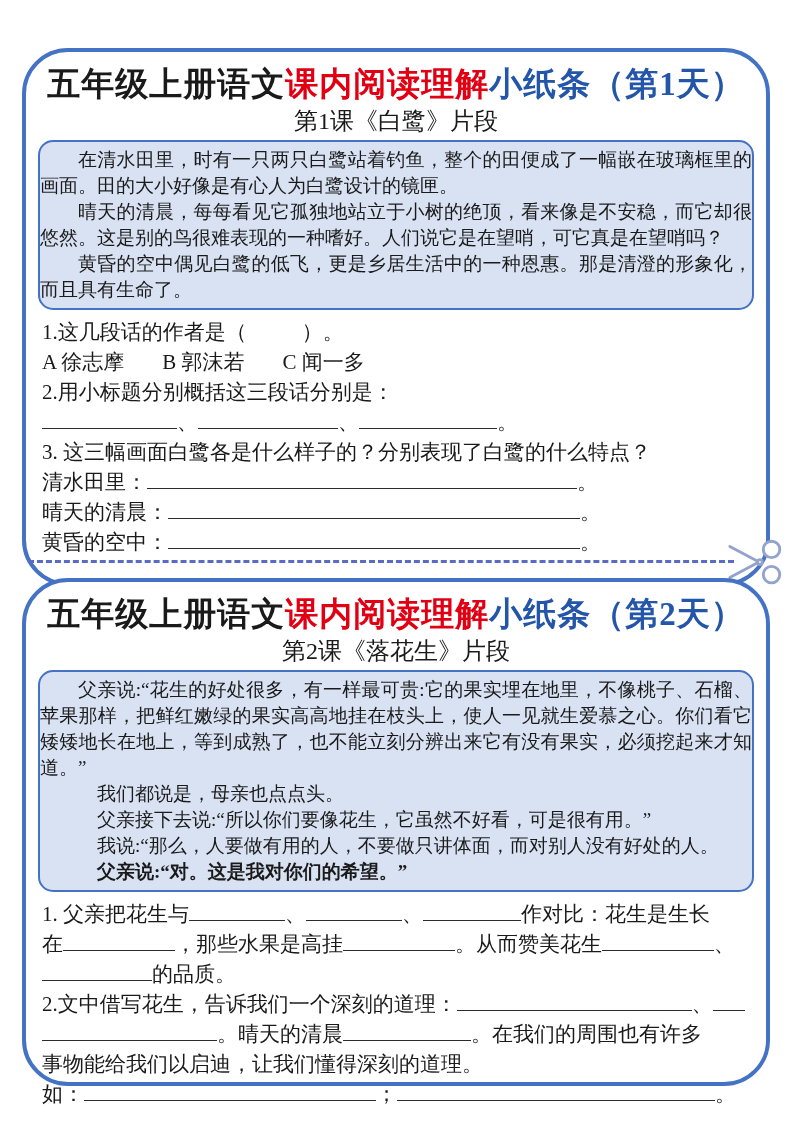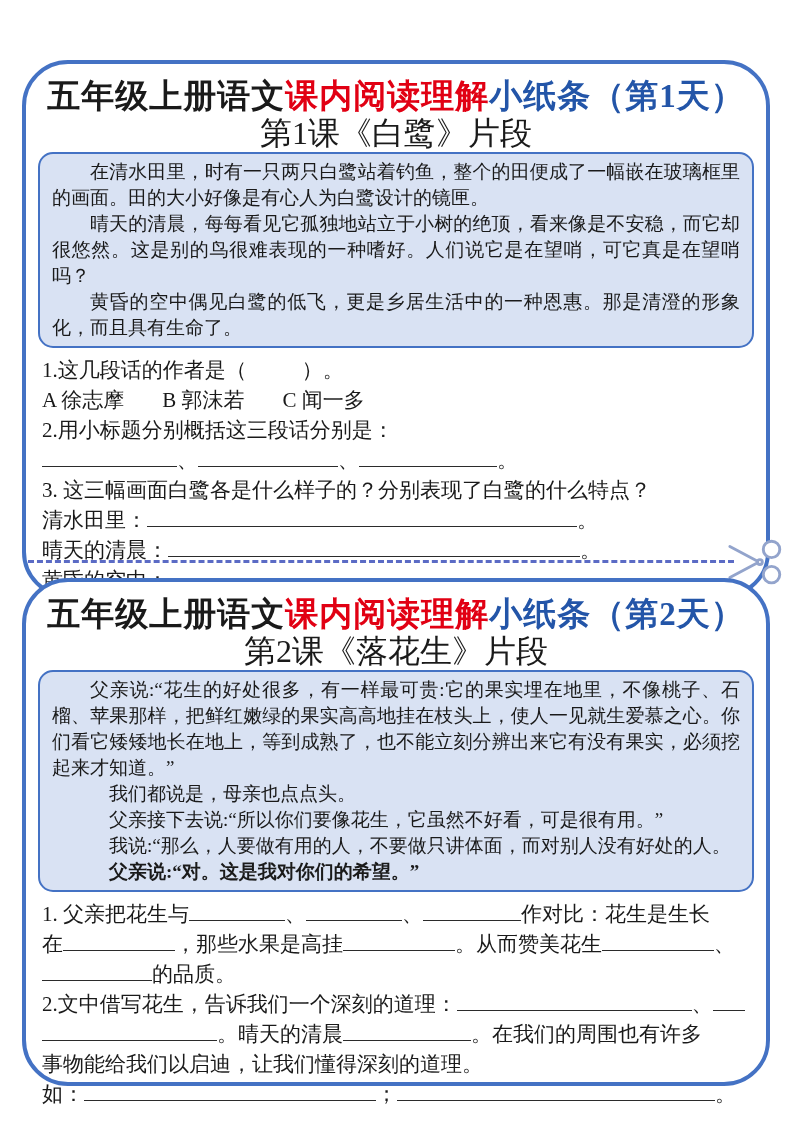--- a/index.html
+++ b/index.html
@@ -6,35 +6,35 @@
   body{
     width:793px;height:1122px;position:relative;overflow:hidden;
     font-family:"Liberation Serif","DejaVu Serif",serif;
     color:#1a1a1a;
   }
   .slip{
     position:absolute;left:22px;width:748px;
     border:4px solid #4472C4;border-radius:46px;
     box-sizing:border-box;background:#fff;
   }
-  #slip1{top:60px;height:538px;}
+  #slip1{top:48px;height:538px;}
   #slip2{top:578px;height:508px;}
   .slip-title{
     text-align:center;font-size:33px;font-weight:bold;
     letter-spacing:1px;margin:10px 10px 0;line-height:44px;white-space:nowrap;
   }
   .t-red{color:#E10013;}
   .t-blue{color:#2355A8;}
   .slip-subtitle{
-    text-align:center;font-size:32px;font-weight:normal;
+    text-align:center;font-size:24px;font-weight:normal;
     margin:0 0 4px;line-height:30px;
   }
   .passage{
     margin:0 12px;background:#D9E2F3;border:2px solid #4472C4;
-    border-radius:15px;padding:5px 12px;font-size:19px;line-height:26px;
+    border-radius:15px;padding:5px 0;font-size:19px;line-height:26px;
     box-sizing:border-box;
   }
   .passage p{margin:0;text-align:justify;}
   .questions{margin:7px 16px 0;font-size:21px;}
   .qline{line-height:30px;height:30px;white-space:nowrap;}
   .blank{
     display:inline-block;height:1.02em;
     border-bottom:1.6px solid #2b2b2b;vertical-align:baseline;
   }
   .spacer{display:inline-block;height:1px;}

